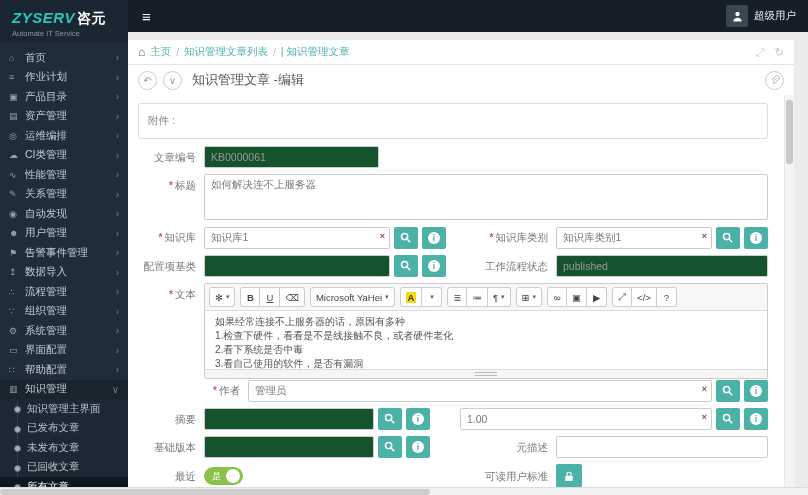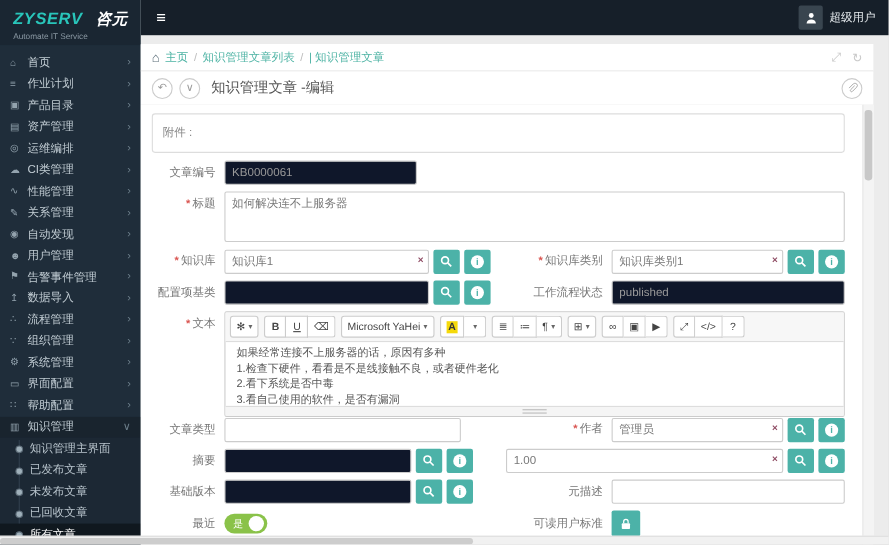--- a/index.html
+++ b/index.html
@@ -2,21 +2,21 @@
 <html><head>
 <meta charset="utf-8">
 <style>
   html,body{margin:0;padding:0;background:#d8d8d8;font-family:"Liberation Sans","DejaVu Sans",sans-serif;}
   *{box-sizing:border-box;}
   .app{width:808px;height:495px;display:flex;position:relative;background:#ececec;overflow:hidden;}
   
   .sidebar{width:128px;flex-shrink:0;background:#1f2d3a;display:flex;flex-direction:column;overflow:hidden;}
   .logo{padding:9px 10px 4px 12px;height:52px;background:#1a2632;cursor:pointer;}
   .l1{font-size:15px;font-weight:bold;letter-spacing:.5px;}
-  .lz{color:#29c5ba;font-style:italic;} .lc{color:#fff;margin-left:12px;font-size:14px;font-style:italic;}
+  .lz{color:#29c5ba;font-style:italic;} .lc{color:#fff;margin-left:2px;font-size:14px;}
   .lsub{font-size:7.5px;color:#8a98a3;margin-top:1px;}
   .nav{flex:1;padding-top:6px;}
   .ni{height:19.5px;display:flex;align-items:center;padding:0 9px;cursor:pointer;}
   .nico{width:16px;font-size:9px;color:#93a3ae;text-align:left;}
   .nlab{flex:1;color:#c2cdd4;font-size:10.5px;white-space:nowrap;overflow:hidden;}
   .nchev{font-size:10px;color:#6d7f8b;}
   .ni.open{background:#19242e;}
   .submenu{position:relative;background:#1c2834;}
   .submenu::before{content:"";position:absolute;left:17px;top:2px;bottom:2px;width:1px;background:#31404e;}
   .si{height:19.5px;display:flex;align-items:center;padding-left:27px;position:relative;cursor:pointer;color:#b9c5cd;font-size:10.5px;}
@@ -44,21 +44,21 @@
   .vthumb{position:absolute;top:5px;left:1px;width:7px;height:64px;background:#c8c8c8;border-radius:3px;cursor:pointer;}
   .attbox{border:1px solid #ddd;border-radius:3px;height:36px;display:flex;align-items:center;padding:0 9px;color:#888;font-size:10.5px;margin-bottom:7px;}
   .row,.row2{display:flex;align-items:center;margin-bottom:6px;}
   .row2 .c{flex:1;display:flex;align-items:center;min-width:0;}
   .row2 .rc{margin-left:14px;}
   .top{align-items:flex-start;}
   .lab{width:66px;flex-shrink:0;text-align:right;padding-right:8px;color:#777;font-size:10.5px;line-height:22px;white-space:nowrap;}
   .labr{width:96px;flex-shrink:0;text-align:right;padding-right:8px;color:#777;font-size:10.5px;line-height:22px;white-space:nowrap;}
   .star{color:#d9534f;font-style:normal;font-weight:bold;margin-right:2px;font-size:10px;}
   .inp{height:22px;border:1px solid #ccc;border-radius:2px;font-size:10.5px;color:#777;padding:0 6px;background:#fff;outline:none;font-family:inherit;}
-  .ro{background:#0f172a;color:#999;}
+  .ro{background:#14532d;color:#999;}
   .w175{width:175px;} .w215{width:215px;} .w170{width:170px;}
   .grow{flex:1;min-width:0;}
   .ta{flex:1;height:46px;border:1px solid #ccc;border-radius:2px;font-size:10.5px;color:#777;padding:3px 6px;resize:none;font-family:inherit;outline:none;}
   .clearwrap{position:relative;display:flex;align-items:flex-end;}
   .clearwrap .inp{width:100%;padding-right:16px;}
   .x{position:absolute;right:5px;top:5px;color:#8e4a62;font-size:9px;font-weight:bold;cursor:pointer;line-height:1;}
   .tbtn{width:24px;height:22px;background:#4cb2a8;border:0;border-radius:2px;color:#fff;display:flex;align-items:center;justify-content:center;margin-left:4px;cursor:pointer;flex-shrink:0;padding:0;}
   .idisc{width:12px;height:12px;border-radius:50%;background:#fff;color:#4cb2a8;font-size:8.5px;font-weight:bold;display:flex;align-items:center;justify-content:center;font-style:normal;}
   
   .edrow{margin-bottom:0;}
@@ -395,24 +395,20 @@
             <div>3.看自己使用的软件，是否有漏洞</div>
 
           </div>
           <div class="estatus">
               <div class="grip"></div>
             </div>
         </div>
       </div>
 
       <div class="row2">
-        <div class="c">
-          <span class="lab">文章类型</span>
-          <input class="inp w215" style="">
-        </div>
         <div class="c rc">
           <span class="labr"><i class="star">*</i><span>作者</span></span>
           <span class="clearwrap grow">
               <input class="inp" value="管理员" style="">
               <span class="x">×</span>
             </span>
           <button class="tbtn">
               <svg width="12" height="12" viewBox="0 0 12 12">
                 <circle cx="4.6" cy="4.6" r="3.1" fill="none" stroke="#fff" stroke-width="1.5"></circle>
                 <line x1="7" y1="7" x2="10.2" y2="10.2" stroke="#fff" stroke-width="1.5"></line>

